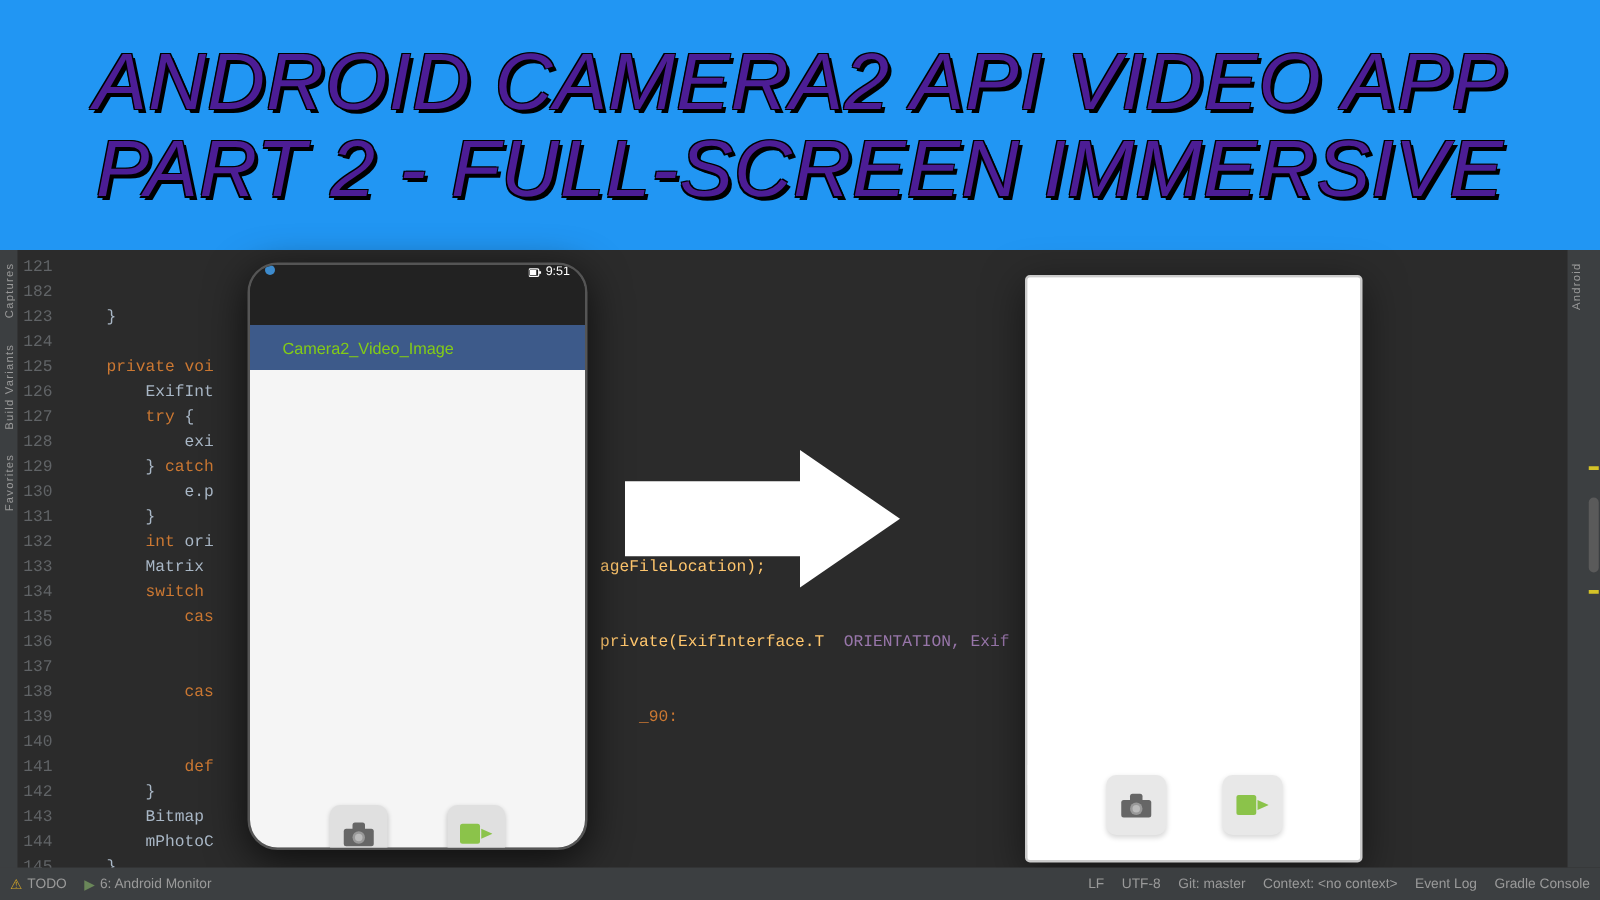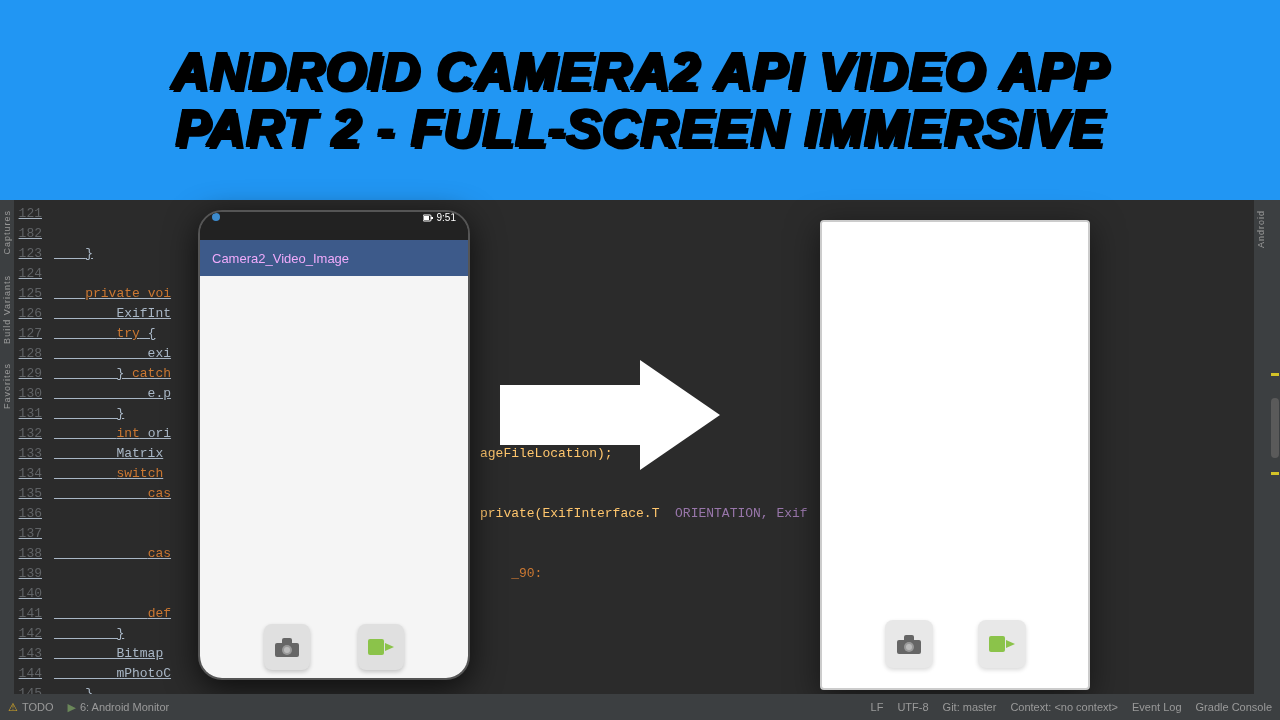--- a/index.html
+++ b/index.html
@@ -18,23 +18,23 @@
       top: 0; left: 0; right: 0;
       height: 200px;
       background: #2196F3;
       display: flex;
       flex-direction: column;
       align-items: center;
       justify-content: center;
       z-index: 10;
     }
     #banner .line1, #banner .line2 {
-      font-size: 52px;
-      font-weight: 700;
-      color: #000000;
+      font-size: 64px;
+      font-weight: 400;
+      color: #4c1d95;
       text-transform: uppercase;
       line-height: 1.1;
       letter-spacing: 1px;
       text-shadow: 3px 3px 0 #000, -1px -1px 0 #000, 1px -1px 0 #000, -1px 1px 0 #000;
       font-style: italic;
     }
 
     
     #editor-bg {
       position: absolute;
@@ -51,21 +51,20 @@
       font-family: 'Courier New', monospace;
       font-size: 13px;
       line-height: 20px;
       color: #a9b7c6;
       padding-top: 4px;
     }
 
     .code-line {
       display: flex;
       height: 20px;
-      text-decoration: underline;
     }
     .ln {
       width: 40px;
       text-align: right;
       padding-right: 12px;
       color: #606366;
       user-select: none;
       flex-shrink: 0;
     }
     .code-content {
@@ -144,25 +143,26 @@
       justify-content: space-between;
       padding: 0 12px;
       font-size: 10px;
       color: #fff;
     }
     #phone-left .title-bar {
       height: 36px;
       background: #3d5a8a;
       display: flex;
       align-items: center;
-      padding: 0 12px;
+      padding: 0 26px;
       font-size: 13px;
-      color: #f0abfc;
+      color: #84cc16;
       font-family: Arial, sans-serif;
       font-weight: normal;
+      margin-top: 20px;
     }
     #phone-left .screen-content {
       background: #f5f5f5;
       flex: 1;
       height: 340px;
     }
 
     .cam-buttons {
       display: flex;
       justify-content: space-around;

